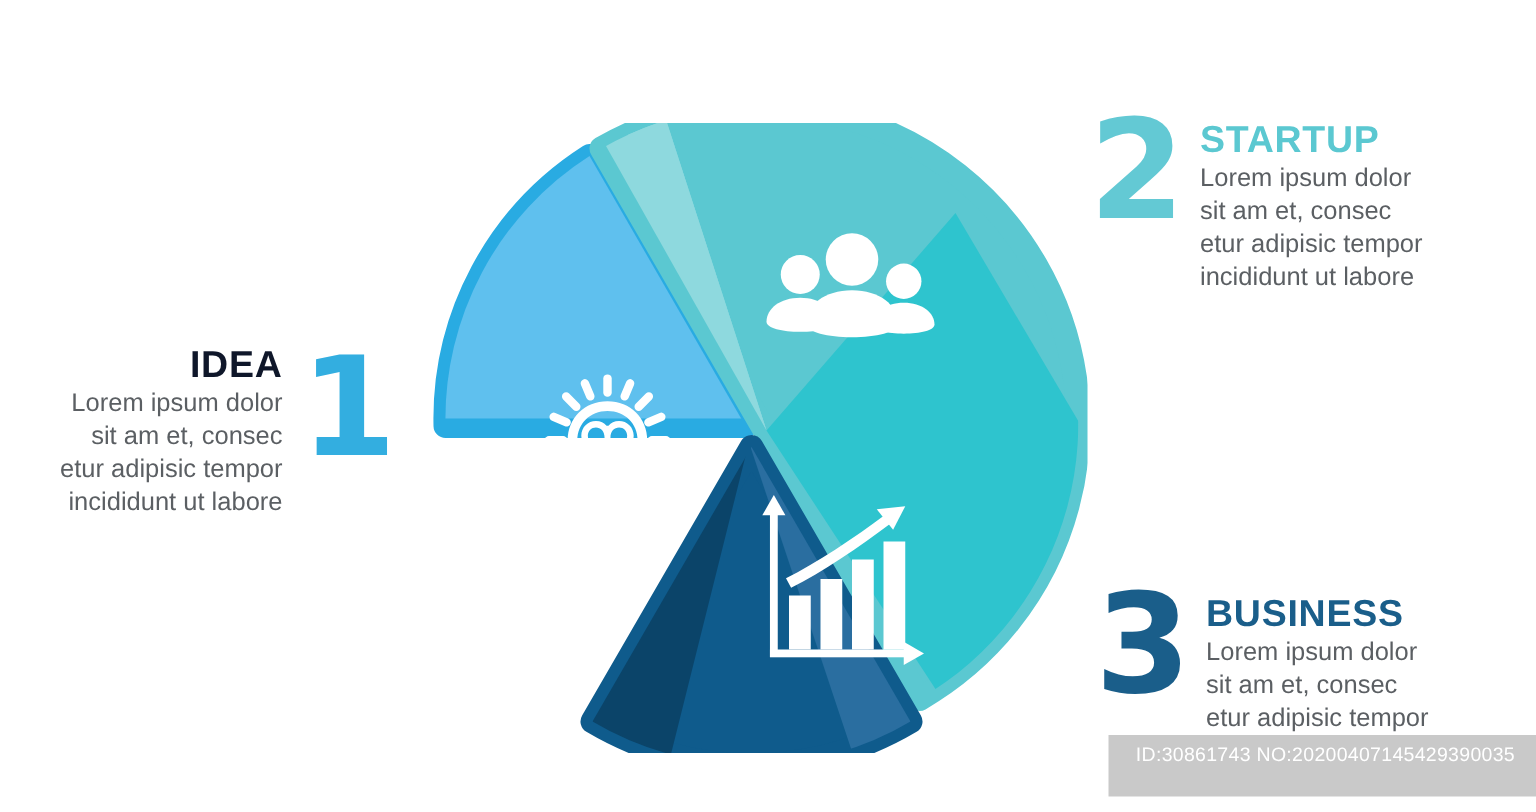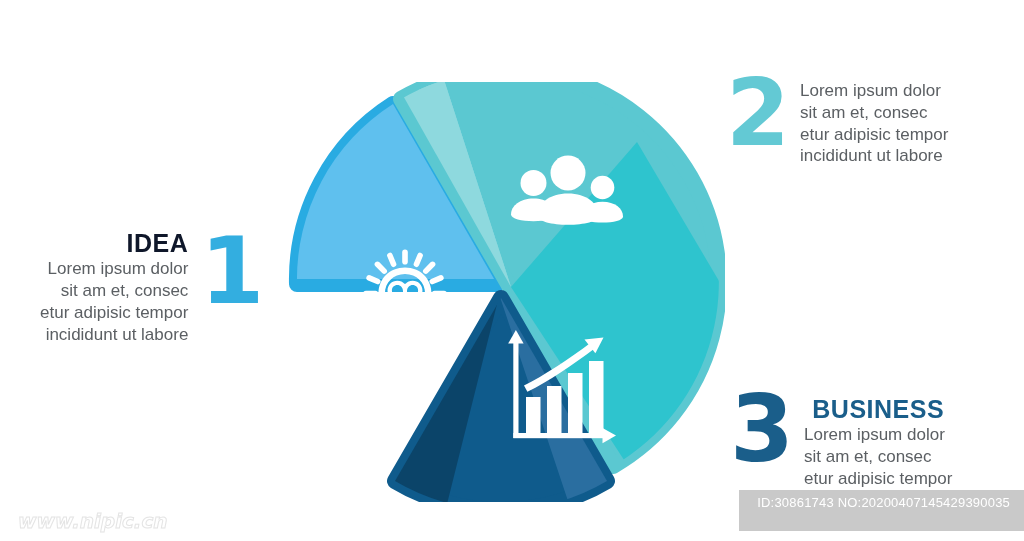--- a/index.html
+++ b/index.html
@@ -67,21 +67,21 @@
 
   
   #callout-startup { left: 726px; top: 76px; }
   #callout-startup .callout-num { color: #63c9d4; margin-right: 12px; }
   #callout-startup .callout-title { color: #5bc8d1; }
   #callout-startup .callout-body { padding-top: 4px; }
 
   
   #callout-business { left: 730px; top: 392px; }
   #callout-business .callout-num { color: #1a5e8a; margin-right: 12px; }
-  #callout-business .callout-title { color: #1a5e8a; text-align: center; }
+  #callout-business .callout-title { color: #1a5e8a; }
   #callout-business .callout-body { padding-top: 4px; }
 
   
   #watermark-brand {
     position: absolute;
     left: 18px;
     bottom: 8px;
     display: flex;
     align-items: center;
     gap: 9px;
@@ -268,34 +268,34 @@
 sit am et, consec
 etur adipisic tempor
 incididunt ut labore</div>
   </div>
   <div class="callout-num">1</div>
 </div>
 
 <div class="callout" id="callout-startup">
   <div class="callout-num">2</div>
   <div class="callout-body">
+    <div class="callout-title">STARTUP</div>
     <div class="callout-text">Lorem ipsum dolor
 sit am et, consec
 etur adipisic tempor
 incididunt ut labore</div>
   </div>
 </div>
 
 <div class="callout" id="callout-business">
   <div class="callout-num">3</div>
   <div class="callout-body">
     <div class="callout-title">BUSINESS</div>
     <div class="callout-text">Lorem ipsum dolor
 sit am et, consec
 etur adipisic tempor
 incididunt ut labore</div>
   </div>
 </div>
 
 <div id="watermark-brand">
-  <span class="wm-url">www.nipic.cn</span>
 </div>
 <div id="watermark-id">ID:30861743 NO:20200407145429390035</div>
 
 </body></html>

